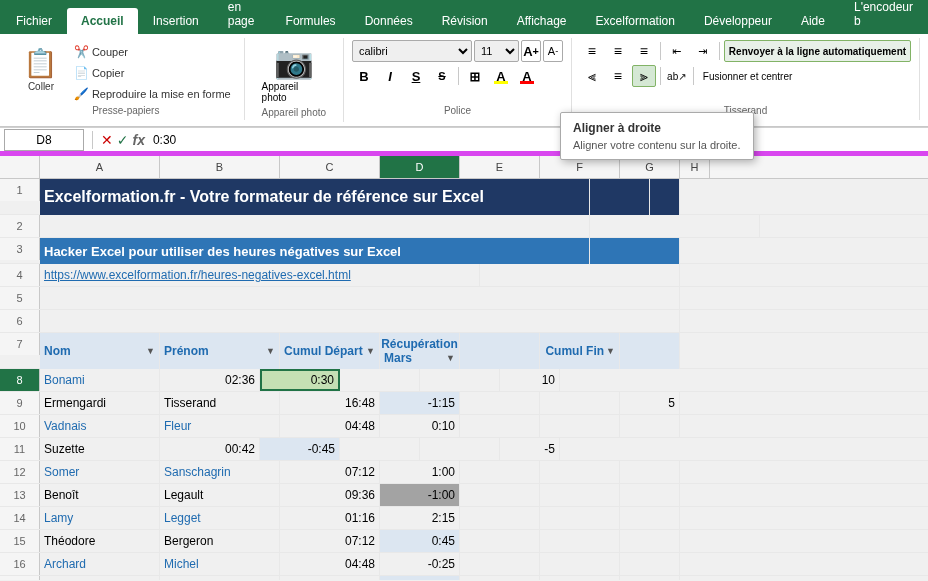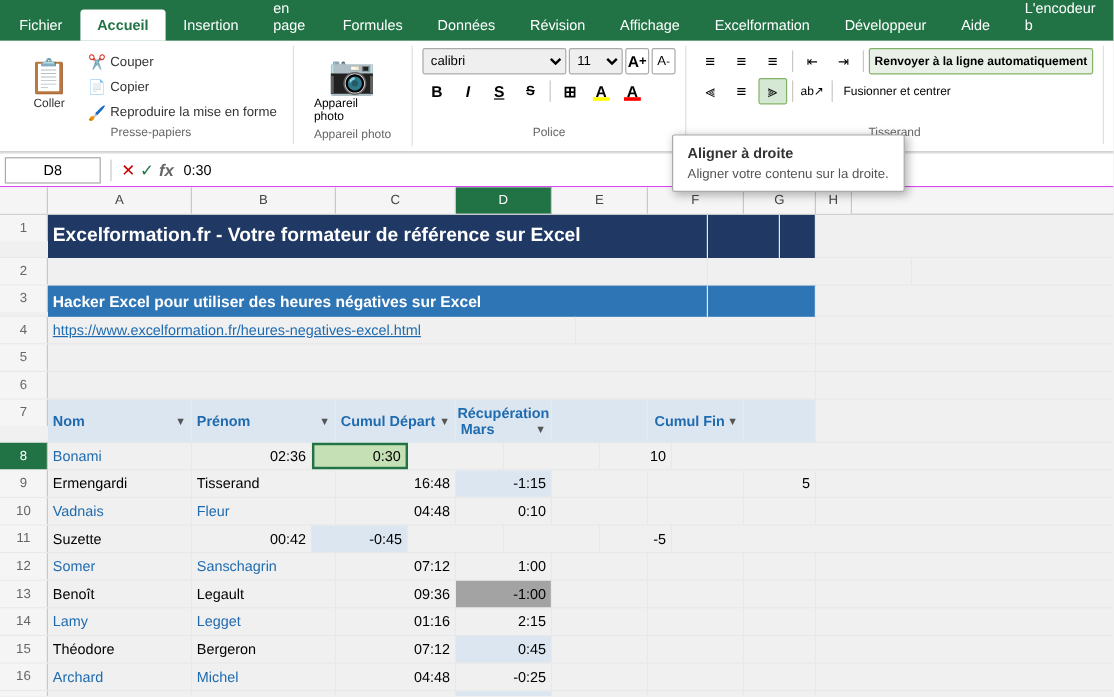--- a/index.html
+++ b/index.html
@@ -32,21 +32,21 @@
     .font-row { display: flex; align-items: center; gap: 2px; }
     .font-select { height: 22px; font-size: 11px; border: 1px solid #aaa; border-radius: 2px; padding: 0 2px; min-width: 120px; cursor: pointer; }
     .font-size-select { height: 22px; font-size: 11px; border: 1px solid #aaa; border-radius: 2px; padding: 0 2px; width: 45px; cursor: pointer; }
     .font-size-btn { width: 20px; height: 22px; border: 1px solid #aaa; border-radius: 2px; background: #fff; cursor: pointer; font-size: 14px; display: flex; align-items: center; justify-content: center; }
     .font-format-btn { width: 24px; height: 22px; border: 1px solid transparent; border-radius: 2px; background: transparent; cursor: pointer; font-size: 13px; display: flex; align-items: center; justify-content: center; font-weight: bold; }
     .separator-v { width: 1px; height: 18px; background: #c8c8c8; margin: 0 2px; }
     .align-btn { width: 24px; height: 22px; border: 1px solid transparent; border-radius: 2px; background: transparent; cursor: pointer; display: flex; align-items: center; justify-content: center; font-size: 14px; }
     .align-btn.active { background: #d5e8d4; border-color: #82b366; }
 
     
-    .formula-bar { display: flex; align-items: center; background: #fff; border-bottom: 1px solid #d946ef; height: 28px; padding: 0 4px; gap: 4px; }
+    .formula-bar { display: flex; align-items: center; background: #fff; border-bottom: 5px solid #d946ef; height: 28px; padding: 0 4px; gap: 4px; }
     .cell-ref { width: 80px; height: 22px; border: 1px solid #aaa; font-size: 12px; padding: 0 4px; text-align: center; }
     .formula-divider { width: 1px; height: 18px; background: #c8c8c8; margin: 0 4px; }
     .formula-icons { display: flex; align-items: center; gap: 4px; color: #666; font-size: 14px; }
     .formula-input { flex: 1; border: none; outline: none; font-size: 12px; height: 22px; padding: 0 4px; }
     .column-headers { display: flex; background: #f5f5f5; border-bottom: 1px solid #c8c8c8; }
     .row-header-col { width: 40px; min-width: 40px; background: #f5f5f5; border-right: 1px solid #c8c8c8; height: 22px; display: flex; align-items: center; justify-content: center; font-size: 11px; color: #666; }
     .col-header { height: 22px; display: flex; align-items: center; justify-content: center; font-size: 11px; color: #444; border-right: 1px solid #c8c8c8; cursor: pointer; user-select: none; background: #f5f5f5; }
     .col-header.selected { background: #217346; color: #fff; }
 
     .sheet-body { display: flex; flex-direction: column; overflow: hidden; }

